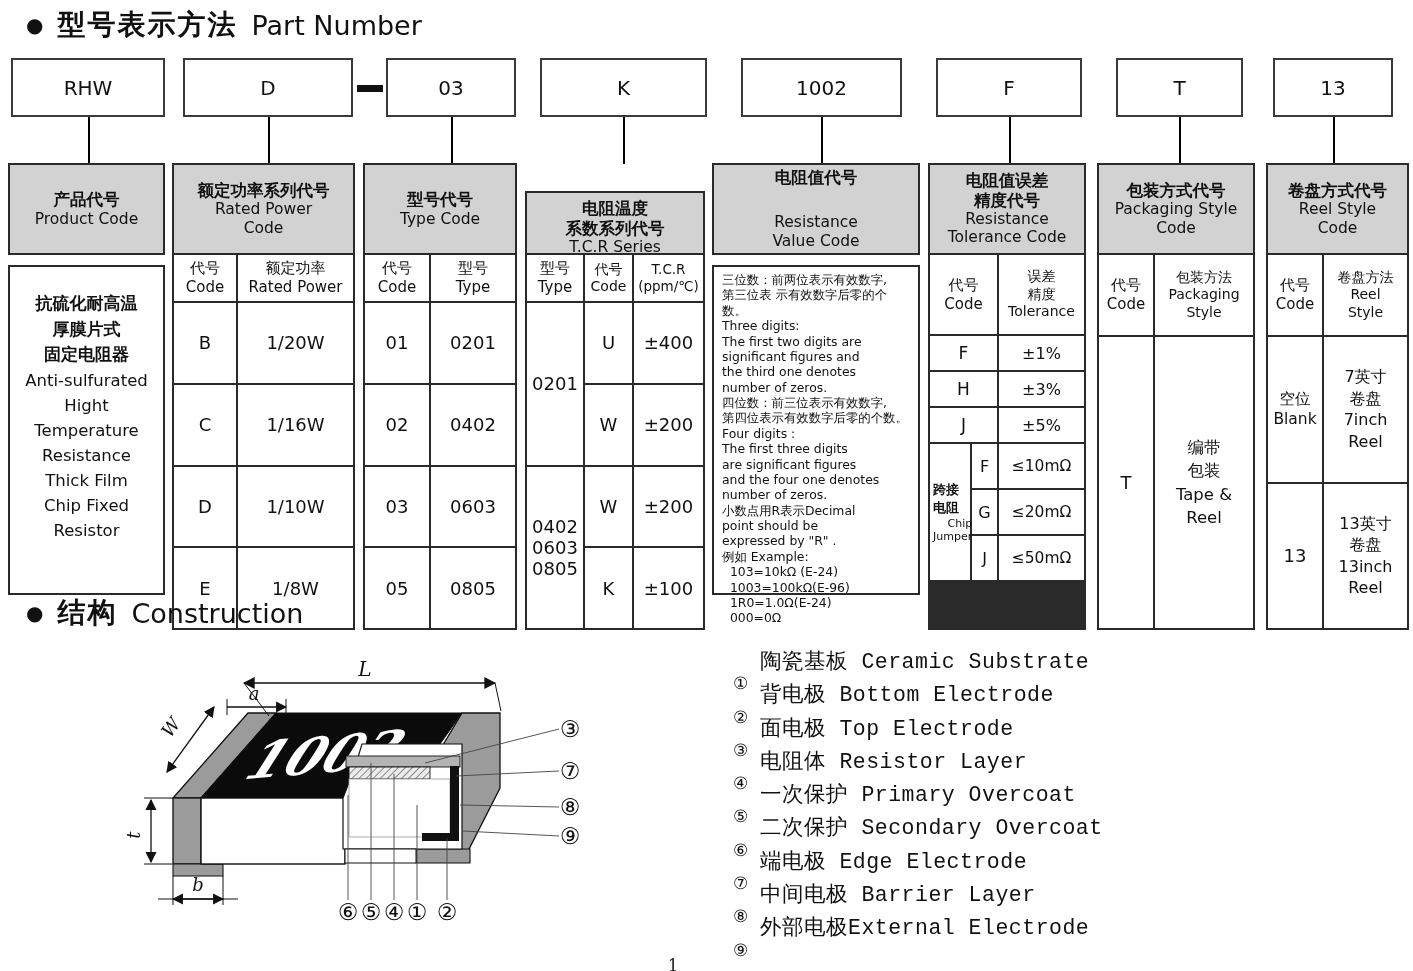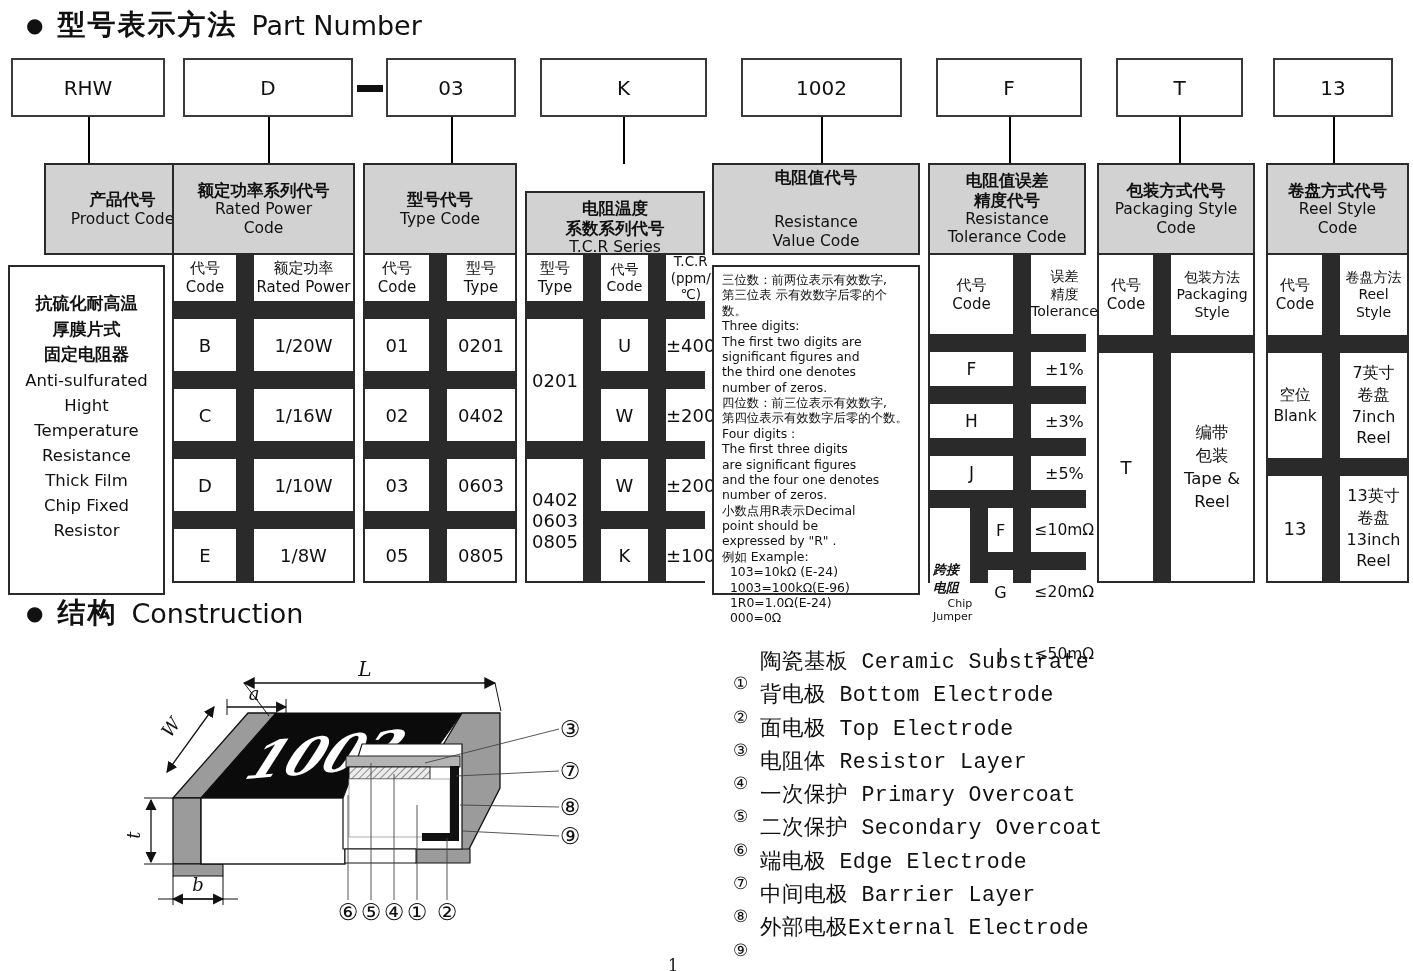--- a/index.html
+++ b/index.html
@@ -19,22 +19,22 @@
   .vline{position:absolute;top:117px;height:47px;width:2px;background:#000;}
   .dashsep{position:absolute;left:357px;top:85px;width:26px;height:7px;background:#111;}
   
   .hdr{position:absolute;top:163px;height:92px;box-sizing:border-box;
     background:#d2d2d2;border:2.5px solid #2a2a2a;
     display:flex;flex-direction:column;align-items:center;justify-content:center;
     text-align:center;}
   .hdr .zh{font-weight:600;font-size:16.5px;line-height:1.18;white-space:pre-line;}
   .hdr .en{font-size:15.5px;line-height:1.18;white-space:pre-line;}
   
-  .tbl{position:absolute;top:253px;height:330px;box-sizing:border-box;
-    border:2.5px solid #2a2a2a;background:#2a2a2a;display:grid;gap:18px;}
+  .tbl{position:absolute;top:253px;height:377px;box-sizing:border-box;
+    border:2.5px solid #2a2a2a;background:#2a2a2a;display:grid;gap:2px;}
   .tbl .cell{background:#fff;display:flex;flex-direction:column;
     align-items:center;justify-content:center;text-align:center;
     white-space:pre-line;box-sizing:border-box;}
   .sub{font-size:15px;line-height:1.25;}
   .val{font-size:18px;}
   .plainbody{position:absolute;top:265px;height:330px;box-sizing:border-box;
     border:2.5px solid #2a2a2a;background:#fff;}
   
   .legend{position:absolute;left:733px;top:646px;}
   .lrow{display:flex;align-items:flex-start;height:33.3px;font-family:Liberation Mono, monospace;}
@@ -63,21 +63,21 @@
 <div class="pbox" style="left:1273px;width:120px;">13</div>
 <div class="vline" style="left:88px;"></div>
 <div class="vline" style="left:268px;"></div>
 <div class="vline" style="left:451px;"></div>
 <div class="vline" style="left:623px;"></div>
 <div class="vline" style="left:821px;"></div>
 <div class="vline" style="left:1009px;"></div>
 <div class="vline" style="left:1179px;"></div>
 <div class="vline" style="left:1333px;"></div>
 
-<div class="hdr" style="left:8px;width:157px;margin-left:36px;">
+<div class="hdr" style="left:8px;width:157px;">
   <div class="zh">产品代号</div>
   <div class="en">Product Code</div>
 </div>
 <div class="hdr" style="left:172px;width:183px;">
   <div class="zh">额定功率系列代号</div>
   <div class="en">Rated Power
 Code</div>
 </div>
 <div class="hdr" style="left:363px;width:154px;">
   <div class="zh">型号代号</div>
@@ -206,21 +206,21 @@
   <div class="cell sub" style="font-size:14px;">误差
 精度
 Tolerance</div>
   <div class="cell val" style="grid-column:1/3;font-size:17px;">F</div>
   <div class="cell" style="font-size:16px;">±1%</div>
   <div class="cell val" style="grid-column:1/3;font-size:17px;">H</div>
   <div class="cell" style="font-size:16px;">±3%</div>
   <div class="cell val" style="grid-column:1/3;font-size:17px;">J</div>
   <div class="cell" style="font-size:16px;">±5%</div>
   <div class="cell" style="grid-row:5/8;align-items:flex-start;justify-content:center;padding-left:3px;">
-    <div style="font-size:13px;font-weight:600;white-space:pre-line;text-align:left;font-style:italic;">跨接
+    <div style="font-size:13px;font-weight:600;white-space:pre-line;text-align:left;">跨接
 电阻</div>
     <div style="font-size:11px;white-space:pre-line;text-align:right;">Chip
 Jumper</div>
   </div>
   <div class="cell" style="font-size:16px;">F</div>
   <div class="cell" style="font-size:15.5px;">≤10mΩ</div>
   <div class="cell" style="font-size:16px;">G</div>
   <div class="cell" style="font-size:15.5px;">≤20mΩ</div>
   <div class="cell" style="font-size:16px;">J</div>
   <div class="cell" style="font-size:15.5px;">≤50mΩ</div>

